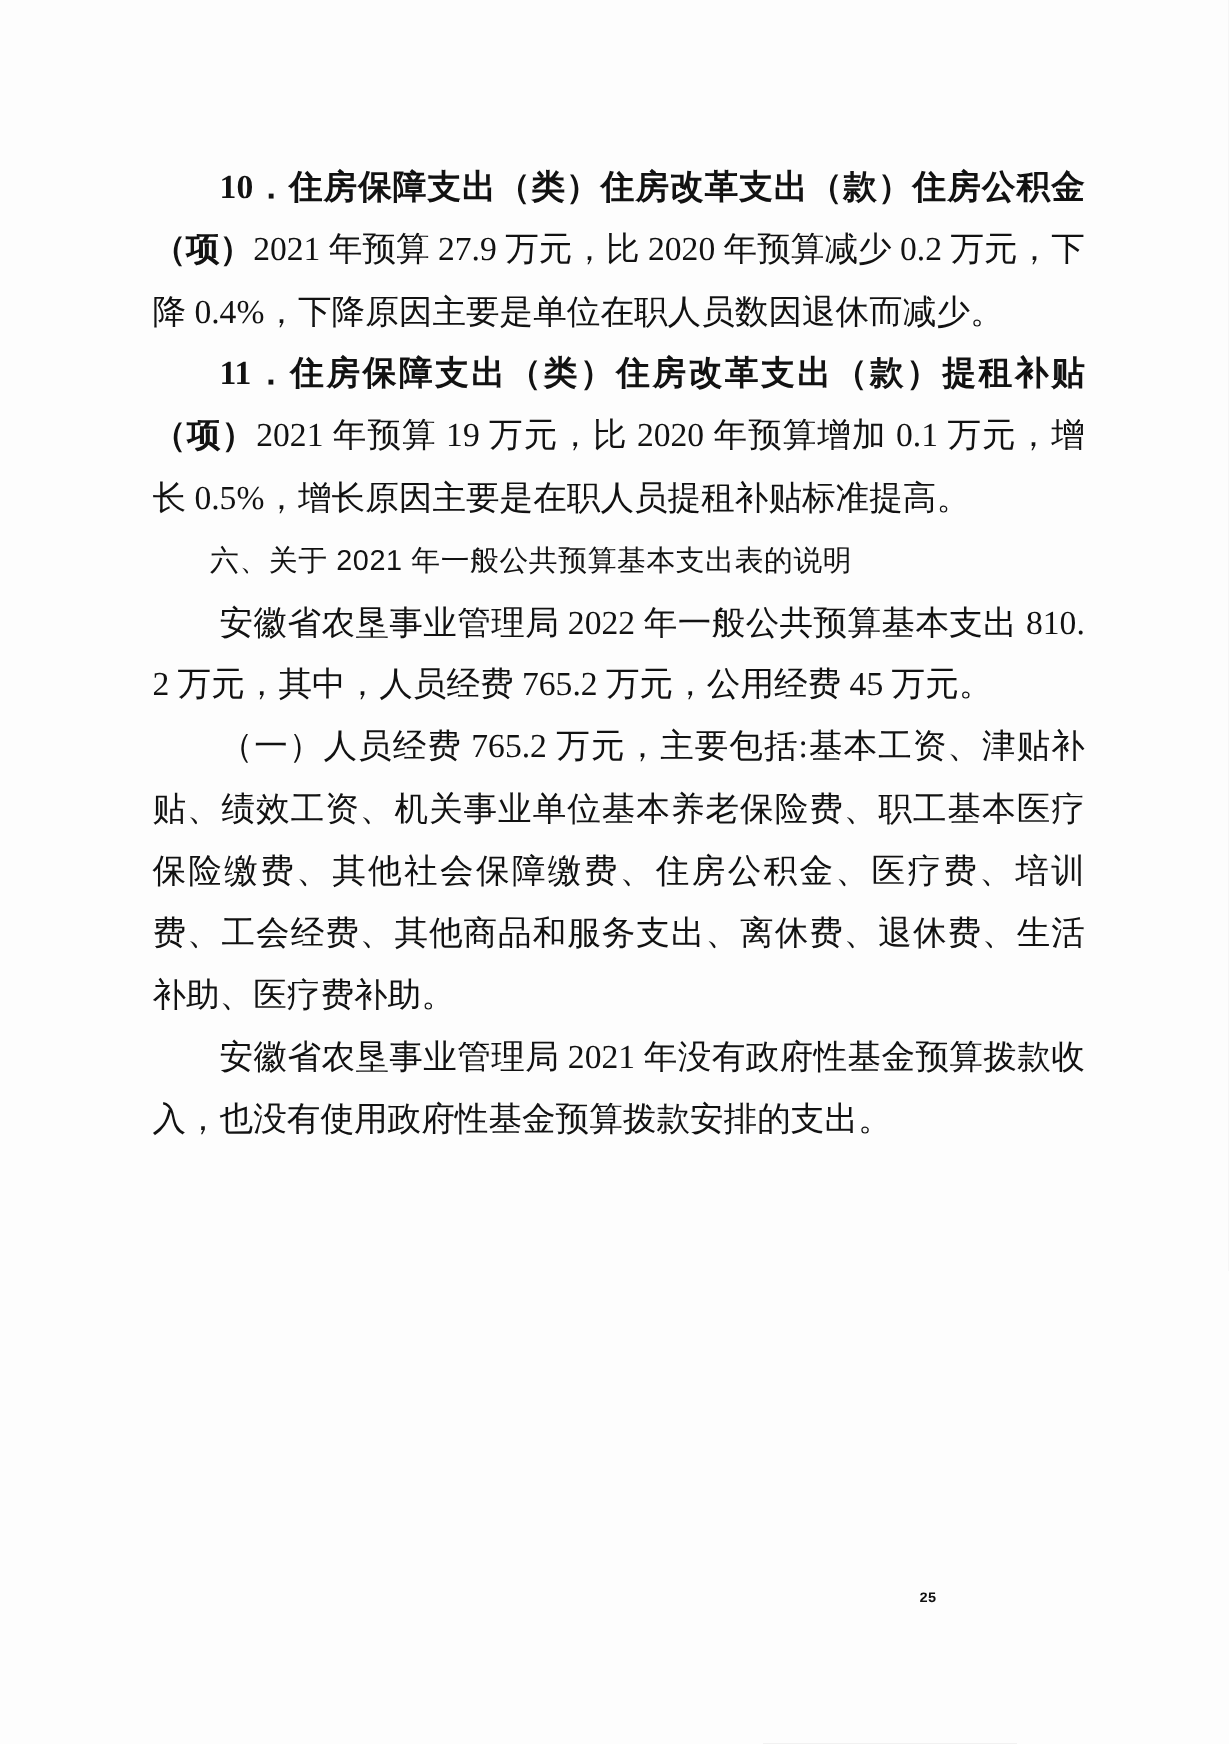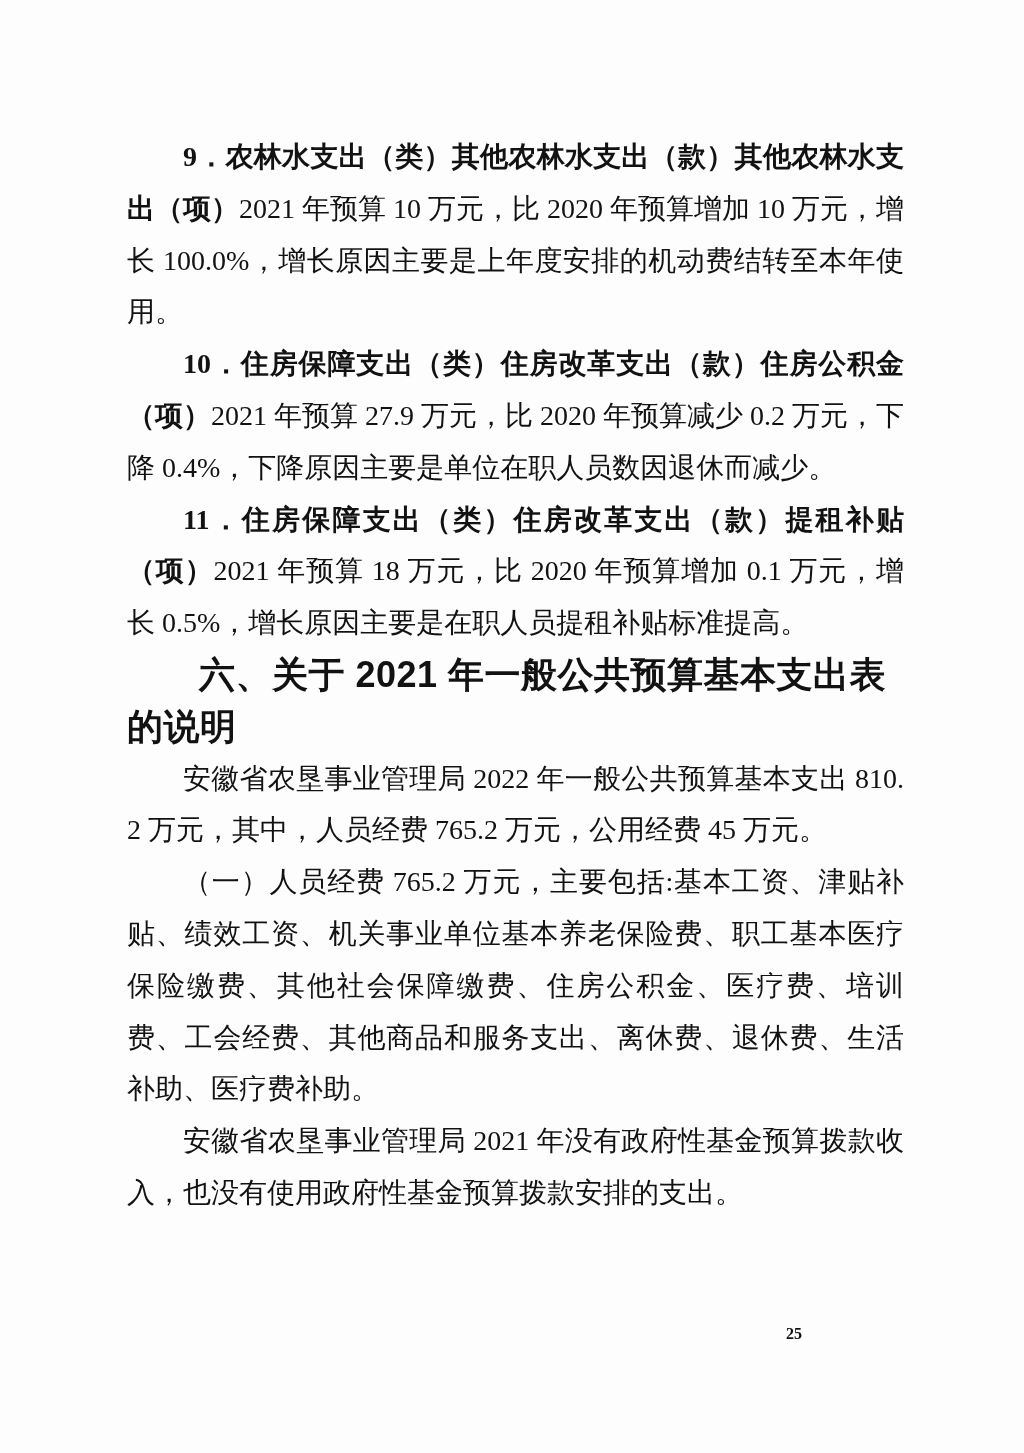--- a/index.html
+++ b/index.html
@@ -30,49 +30,47 @@
     text-align: justify;
     text-indent: 2em;
     word-break: break-all;
     font-weight: normal;
   }
   .para .lead {
     font-weight: bold;
   }
   .heading {
     margin: 0;
-    font-size: 36px;
+    font-size: 24px;
     line-height: 51.8px;
     text-indent: 2em;
-    font-weight: bold;
+    font-weight: normal;
     font-family: "Liberation Sans", sans-serif;
     letter-spacing: 0.5px;
   }
   .page-number {
     position: absolute;
     left: 766px;
     top: 1325px;
-    font-size: 16px;
+    font-size: 12px;
     font-weight: bold;
-    font-family: Liberation Serif, serif;
+    font-family: Liberation Mono, monospace;
     color: #111;
-    margin-left: 20px;
   }
 </style>
 </head>
 <body>
 
 <div class="page">
   <div class="content">
 
-    <p class="para"><span class="lead">9．农林水支出（类）其他农林水支出（款）其他农林水支出（项）</span><span>2021 年预算 10 万元，比 2020 年预算增加 10 万元，增长 100.0%，增长原因主要是上年度安排的机动费结转至本年使用。</span></p>
 
     <p class="para"><span class="lead">10．住房保障支出（类）住房改革支出（款）住房公积金（项）</span><span>2021 年预算 27.9 万元，比 2020 年预算减少 0.2 万元，下降 0.4%，下降原因主要是单位在职人员数因退休而减少。</span></p>
 
-    <p class="para"><span class="lead">11．住房保障支出（类）住房改革支出（款）提租补贴（项）</span><span>2021 年预算 18 万元，比 2020 年预算增加 0.1 万元，增长 0.5%，增长原因主要是在职人员提租补贴标准提高。</span></p>
+    <p class="para"><span class="lead">11．住房保障支出（类）住房改革支出（款）提租补贴（项）</span><span>2021 年预算 19 万元，比 2020 年预算增加 0.1 万元，增长 0.5%，增长原因主要是在职人员提租补贴标准提高。</span></p>
 
     <h2 class="heading">六、关于 2021 年一般公共预算基本支出表的说明</h2>
 
     <p class="para">安徽省农垦事业管理局 2022 年一般公共预算基本支出 810.2 万元，其中，人员经费 765.2 万元，公用经费 45 万元。</p>
 
     <p class="para">（一）人员经费 765.2 万元，主要包括:基本工资、津贴补贴、绩效工资、机关事业单位基本养老保险费、职工基本医疗保险缴费、其他社会保障缴费、住房公积金、医疗费、培训费、工会经费、其他商品和服务支出、离休费、退休费、生活补助、医疗费补助。</p>
 
 
 
     <p class="para">安徽省农垦事业管理局 2021 年没有政府性基金预算拨款收入，也没有使用政府性基金预算拨款安排的支出。</p>

